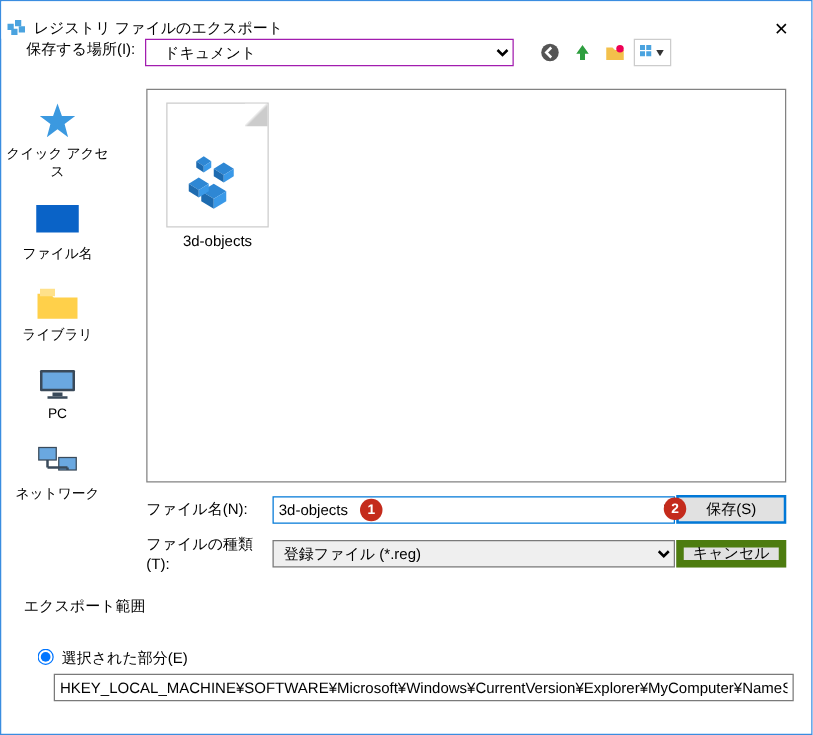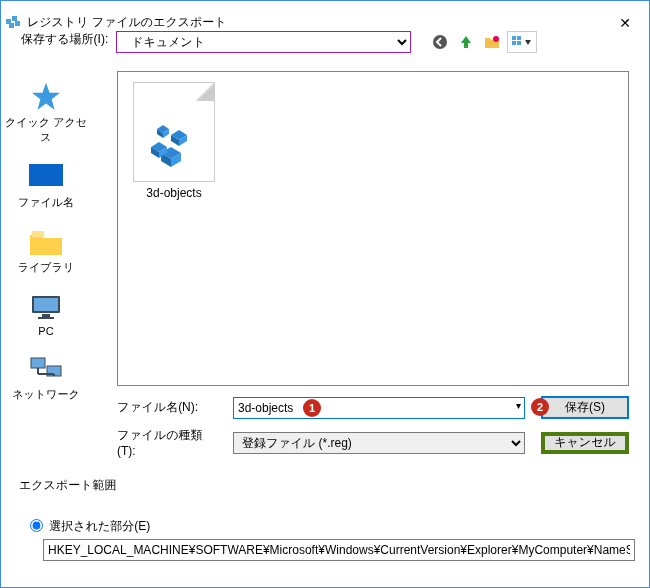--- a/index.html
+++ b/index.html
@@ -16,25 +16,25 @@
 .places { width: 110px; padding-top: 12px; display: flex; flex-direction: column; align-items: flex-start; gap: 8px; }
 .place { width: 90px; display: flex; flex-direction: column; align-items: center; font-size: 11px; text-align: center; gap: 2px; padding: 4px 0; }
 .place .picon { width: 40px; height: 32px; display: flex; align-items: center; justify-content: center; }
 .filesarea { flex: 1; display: flex; flex-direction: column; padding: 6px 20px 6px 6px; }
 .listing { flex: 1; border: 1px solid #828282; background: #fff; padding: 10px; display: flex; align-items: flex-start; }
 .fileitem { width: 92px; text-align: center; font-size: 12px; }
 .fileitem .thumb { width: 82px; height: 100px; margin: 0 auto 4px; background: #fff; border: 1px solid #ccc; position: relative; }
 .fileitem .thumb .fold { position: absolute; top: 0; right: 0; width: 18px; height: 18px; background: linear-gradient(135deg, #fff 45%, #ccc 55%); }
 .fileitem .thumb svg { position: absolute; bottom: 6px; left: 50%; transform: translateX(-50%); }
 .formrows { padding-top: 10px; display: flex; flex-direction: column; gap: 8px; }
-.formrow { display: flex; align-items: center; gap: 16px; position: relative; }
+.formrow { display: flex; align-items: center; gap: 1px; position: relative; }
 .formrow .flabel { width: 100px; font-size: 12px; }
 .formrow .finput { flex: 1; height: 22px; font-size: 12px; padding: 0 4px; border: 1px solid #0078d7; }
 .formrow select.finput { border: 1px solid #7a7a7a; }
-.formrow .fbtn { width: 88px; height: 22px; font-size: 12px; background: #e1e1e1; border: 4px solid #4d7c0f; display: flex; align-items: center; justify-content: center; }
+.formrow .fbtn { width: 88px; height: 22px; font-size: 12px; background: #e1e1e1; border: 6px solid #4d7c0f; display: flex; align-items: center; justify-content: center; }
 .formrow .fbtn.primary { border: 2px solid #0078d7; height: 23px; }
 .badge { position: absolute; width: 18px; height: 18px; border-radius: 50%; background: #c42b1c; color: #fff; font-size: 11px; font-weight: bold; display: flex; align-items: center; justify-content: center; z-index: 5; }
 .groupbox { margin: 4px 8px 8px; padding: 8px 10px 12px; font-size: 12px; }
 .groupbox .gtitle { font-size: 12px; margin-bottom: 22px; }
 .groupbox label { display: block; margin: 4px 0 4px 6px; font-size: 12px; }
 .groupbox .pathbox { margin-left: 24px; width: 592px; height: 22px; font-size: 12px; padding: 2px 4px; border: 1px solid #7a7a7a; overflow: hidden; white-space: nowrap; }
 input[type=radio] { vertical-align: -2px; }
 </style>
 </head>
 <body>

